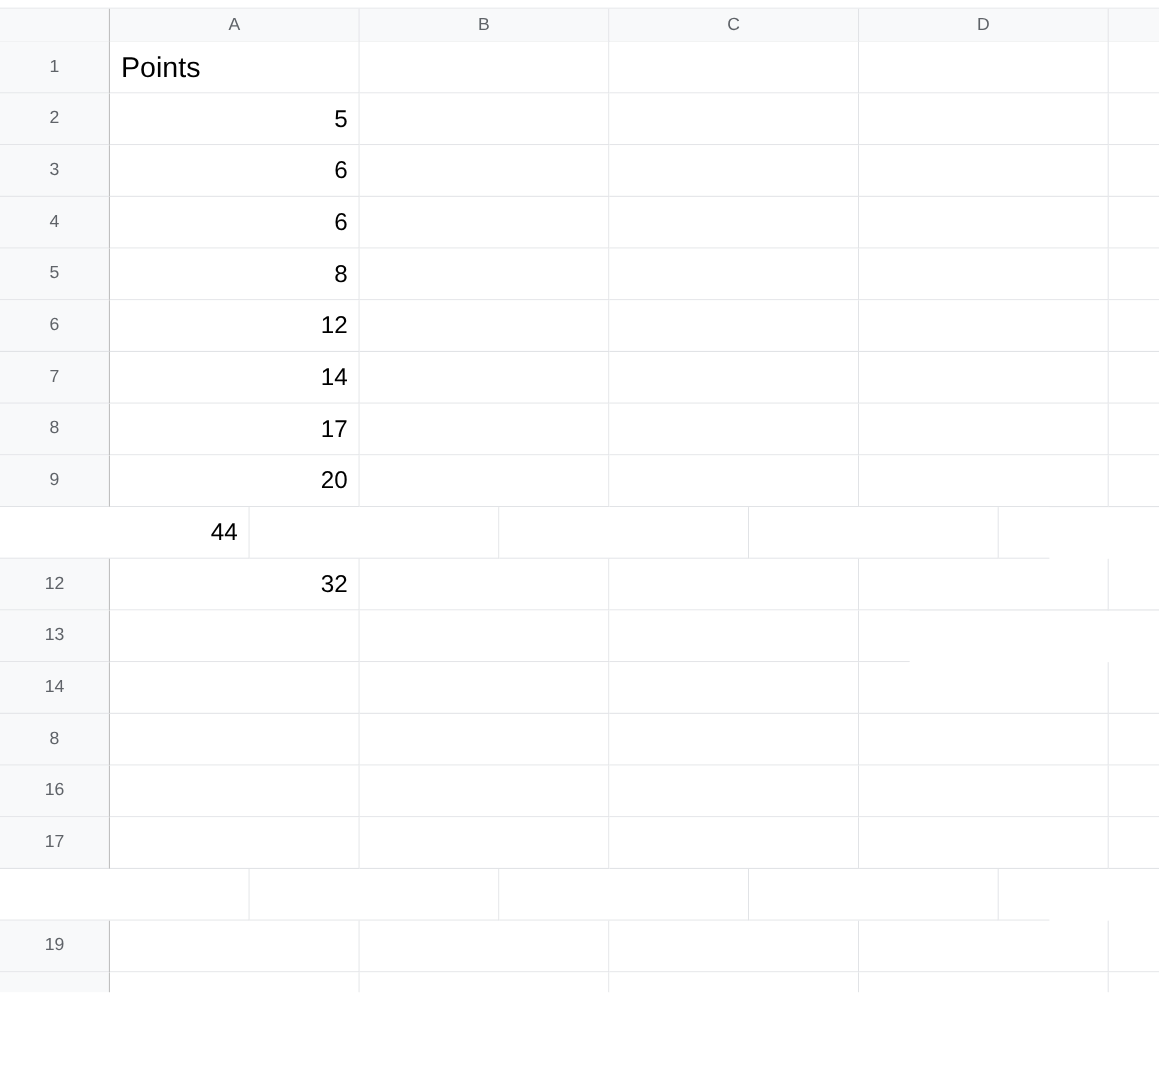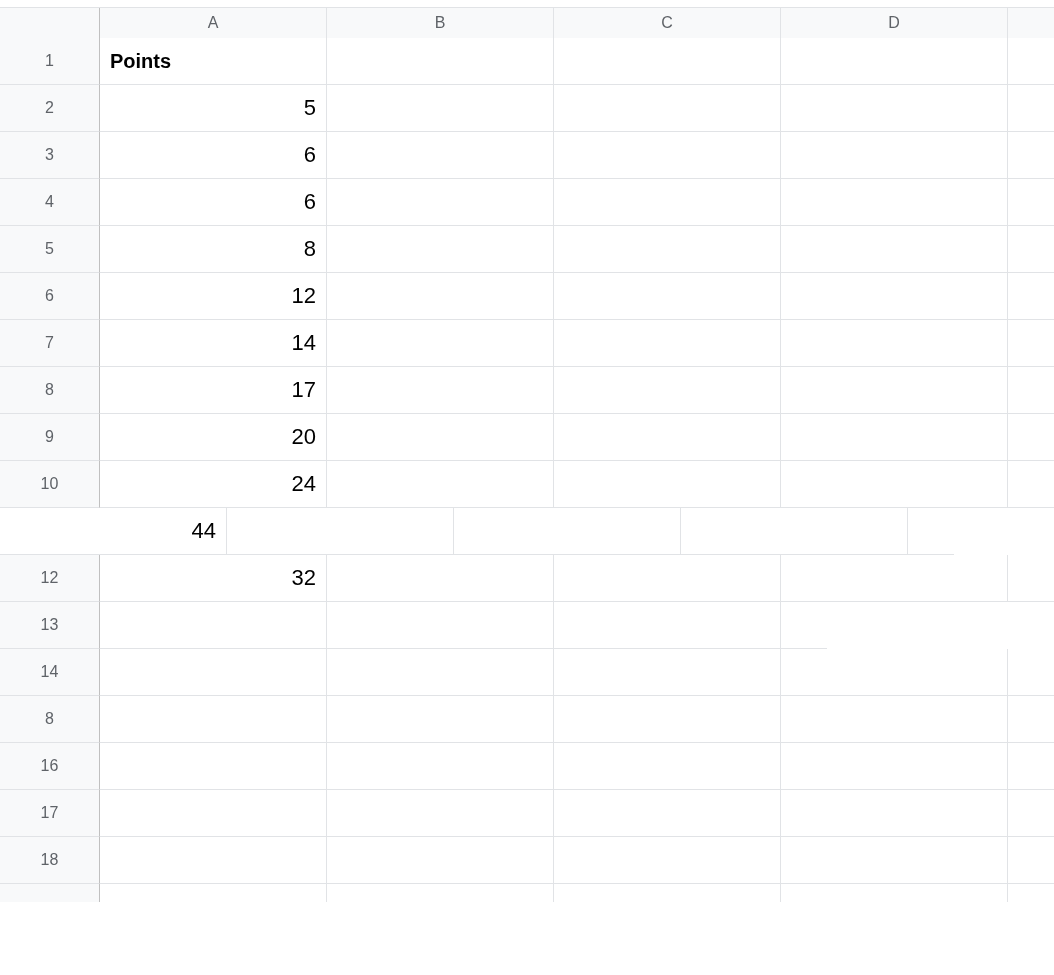--- a/index.html
+++ b/index.html
@@ -93,21 +93,21 @@
     color: #000000;
     background: #ffffff;
   }
   .cell.extra {
     flex: 0 0 46px;
     width: 46px;
     border-right: none;
   }
   .cell.right { justify-content: flex-end; }
   .cell.left  { justify-content: flex-start; }
-  .cell.bold  { font-weight: 700; font-size: 20px; }
+  .cell.bold  { font-weight: 400; font-size: 26px; }
   
   .row.partial { height: 18px; }
   .row.partial .row-head, .row.partial .cell { height: 18px; border-bottom: none; }
 </style>
 </head>
 <body>
 
 <div class="sheet">
   <div class="top-edge"></div>
 
@@ -187,28 +187,20 @@
       </div>
       <div class="row">
         <div class="row-head">9</div>
         <div class="cell right">20</div>
         <div class="cell"></div>
         <div class="cell"></div>
         <div class="cell"></div>
         <div class="cell extra"></div>
       </div>
       <div class="row">
-        <div class="row-head">10</div>
-        <div class="cell right">24</div>
-        <div class="cell"></div>
-        <div class="cell"></div>
-        <div class="cell"></div>
-        <div class="cell extra"></div>
-      </div>
-      <div class="row">
         <div class="cell right">44</div>
         <div class="cell"></div>
         <div class="cell"></div>
         <div class="cell"></div>
         <div class="cell extra"></div>
       </div>
       <div class="row">
         <div class="row-head">12</div>
         <div class="cell right">32</div>
         <div class="cell"></div>
@@ -249,21 +241,28 @@
       </div>
       <div class="row">
         <div class="row-head">17</div>
         <div class="cell"></div>
         <div class="cell"></div>
         <div class="cell"></div>
         <div class="cell"></div>
         <div class="cell extra"></div>
       </div>
       <div class="row">
-        <div class="row-head">18</div>
+        <div class="cell"></div>
+        <div class="cell"></div>
+        <div class="cell"></div>
+        <div class="cell"></div>
+        <div class="cell extra"></div>
+      </div>
+      <div class="row">
+        <div class="row-head">19</div>
         <div class="cell"></div>
         <div class="cell"></div>
         <div class="cell"></div>
         <div class="cell"></div>
         <div class="cell extra"></div>
       </div>
       <div class="row partial">
         <div class="row-head"></div>
         <div class="cell"></div>
         <div class="cell"></div>

